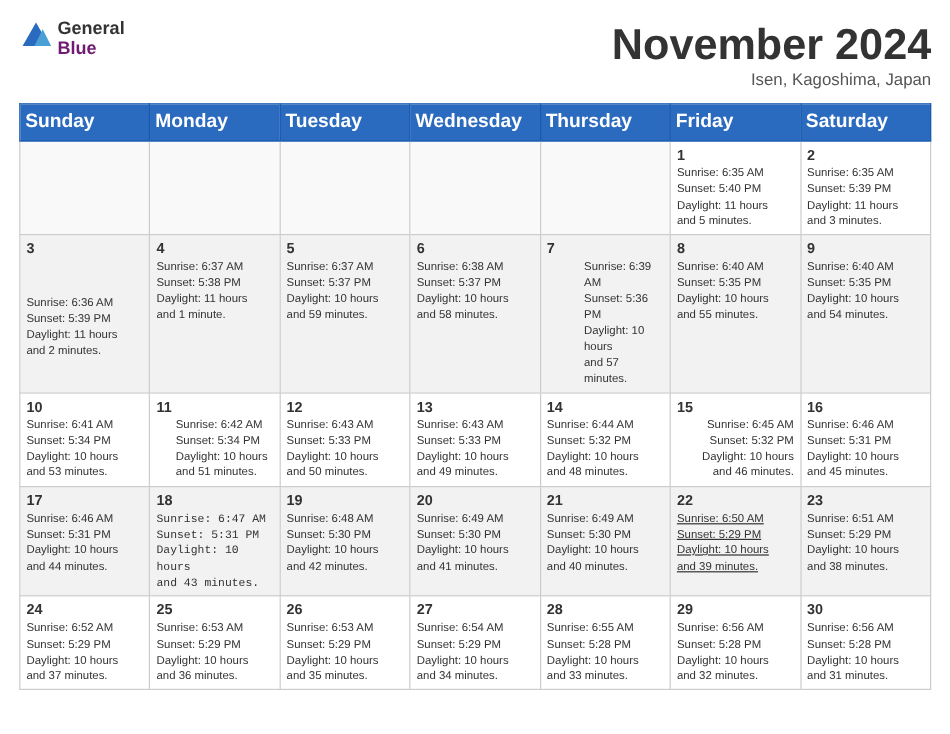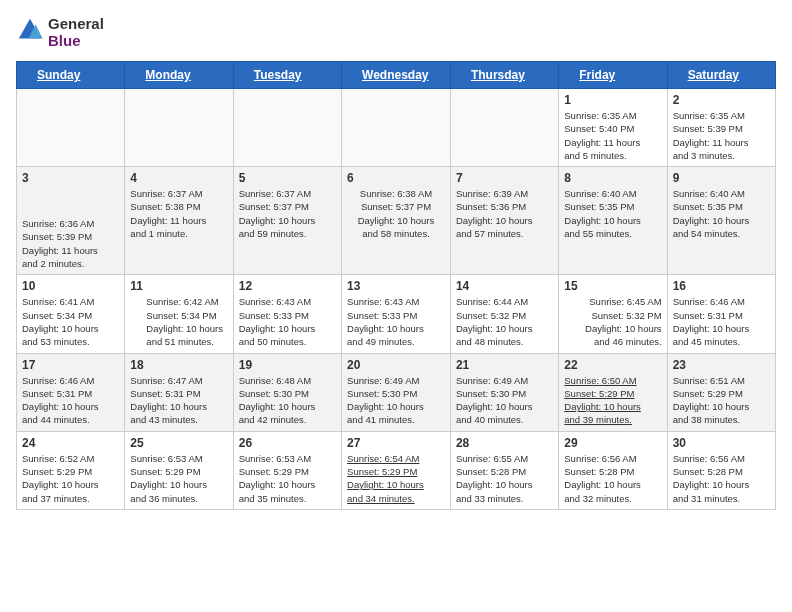--- a/index.html
+++ b/index.html
@@ -52,26 +52,25 @@
       font-size: 14px;
       color: #555;
     }
     .calendar {
       width: 100%;
       border-collapse: collapse;
     }
     .calendar th {
       background: #2a6abf;
       color: #fff;
-      font-size: 12px;
-      font-weight: bold;
-      padding: 6px 20px;
+      font-size: 16px;
+      font-weight: bold;
+      padding: 6px 4px;
       text-align: left;
       border: 1px solid #1a5aaf;
-      text-decoration: underline;
     }
     .calendar td {
       border: 1px solid #ccc;
       vertical-align: top;
       padding: 4px 5px;
       width: 107px;
       min-height: 80px;
       font-size: 10px;
       color: #333;
       background: #fff;
@@ -104,20 +103,24 @@
   <div class="logo">
     <svg class="logo-icon" viewBox="0 0 40 40" xmlns="http://www.w3.org/2000/svg">
       <polygon points="20,4 36,32 4,32" fill="#2a6abf"></polygon>
       <polygon points="28,12 38,32 18,32" fill="#4a9fd4"></polygon>
     </svg>
     <div class="logo-text">
       <span class="logo-general">General</span>
       <span class="logo-blue">Blue</span>
     </div>
   </div>
+  <div class="title-area">
+    <div class="month-title">November 2024</div>
+    <div class="subtitle">Isen, Kagoshima, Japan</div>
+  </div>
 </div>
 
 <table class="calendar">
   <thead>
     <tr>
     <th>Sunday</th>
         <th>Monday</th>
         <th>Tuesday</th>
         <th>Wednesday</th>
         <th>Thursday</th>
@@ -164,28 +167,28 @@
         </td>
         <td>
           <span class="day-num">5</span>
           <div class="day-info" style="white-space: pre-line;">Sunrise: 6:37 AM
 Sunset: 5:37 PM
 Daylight: 10 hours
 and 59 minutes.</div>
         </td>
         <td>
           <span class="day-num">6</span>
-          <div class="day-info" style="white-space: pre-line; text-align: center;">Sunrise: 6:38 AM
+          <div class="day-info" style="white-space: pre-line;">Sunrise: 6:38 AM
 Sunset: 5:37 PM
 Daylight: 10 hours
 and 58 minutes.</div>
         </td>
         <td>
           <span class="day-num">7</span>
-          <div class="day-info" style="white-space: pre-line;">Sunrise: 6:39 AM
+          <div class="day-info" style="white-space: pre-line; margin-left: 31px;">Sunrise: 6:39 AM
 Sunset: 5:36 PM
 Daylight: 10 hours
 and 57 minutes.</div>
         </td>
         <td>
           <span class="day-num">8</span>
           <div class="day-info" style="white-space: pre-line;">Sunrise: 6:40 AM
 Sunset: 5:35 PM
 Daylight: 10 hours
 and 55 minutes.</div>
@@ -252,21 +255,21 @@
       <tr>
         <td>
           <span class="day-num">17</span>
           <div class="day-info" style="white-space: pre-line;">Sunrise: 6:46 AM
 Sunset: 5:31 PM
 Daylight: 10 hours
 and 44 minutes.</div>
         </td>
         <td>
           <span class="day-num">18</span>
-          <div class="day-info" style="white-space: pre-line;">Sunrise: 6:47 AM
+          <div class="day-info" style="white-space: pre-line; font-family: Liberation Mono, monospace;">Sunrise: 6:47 AM
 Sunset: 5:31 PM
 Daylight: 10 hours
 and 43 minutes.</div>
         </td>
         <td>
           <span class="day-num">19</span>
           <div class="day-info" style="white-space: pre-line;">Sunrise: 6:48 AM
 Sunset: 5:30 PM
 Daylight: 10 hours
 and 42 minutes.</div>
@@ -317,21 +320,21 @@
         </td>
         <td>
           <span class="day-num">26</span>
           <div class="day-info" style="white-space: pre-line;">Sunrise: 6:53 AM
 Sunset: 5:29 PM
 Daylight: 10 hours
 and 35 minutes.</div>
         </td>
         <td>
           <span class="day-num">27</span>
-          <div class="day-info" style="white-space: pre-line; text-decoration: underline;">Sunrise: 6:54 AM
+          <div class="day-info" style="white-space: pre-line;">Sunrise: 6:54 AM
 Sunset: 5:29 PM
 Daylight: 10 hours
 and 34 minutes.</div>
         </td>
         <td>
           <span class="day-num">28</span>
           <div class="day-info" style="white-space: pre-line;">Sunrise: 6:55 AM
 Sunset: 5:28 PM
 Daylight: 10 hours
 and 33 minutes.</div>

